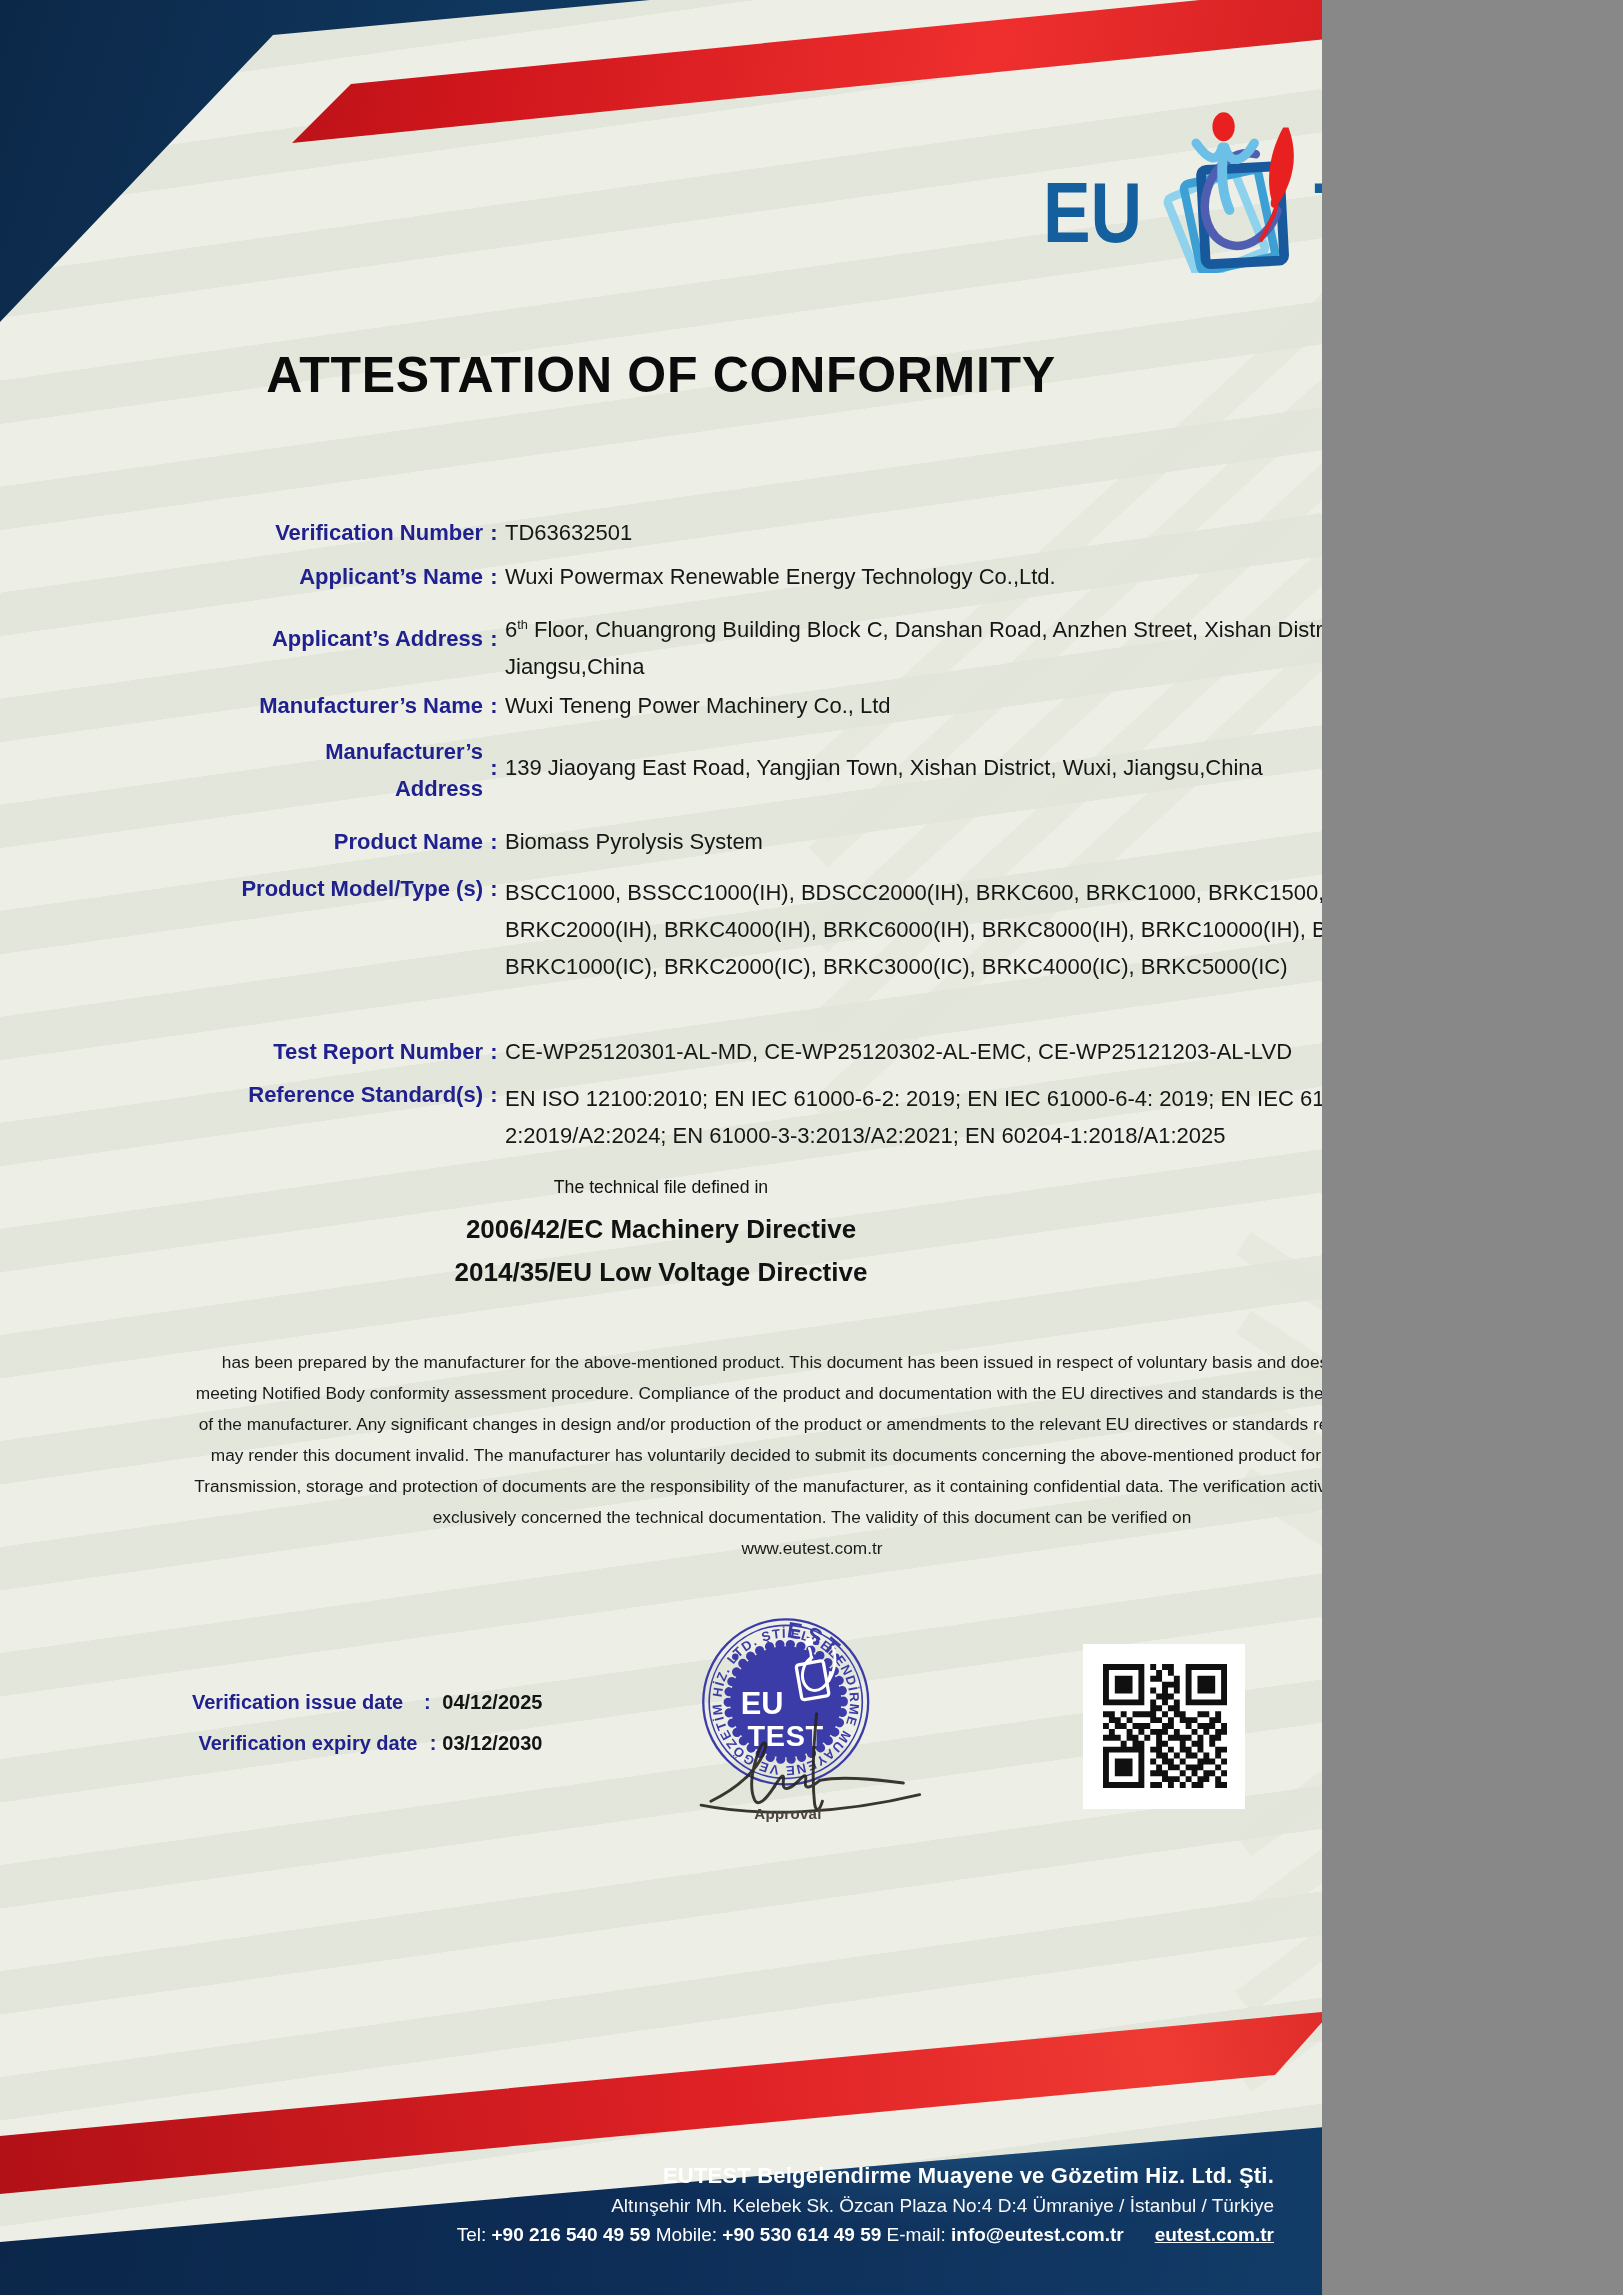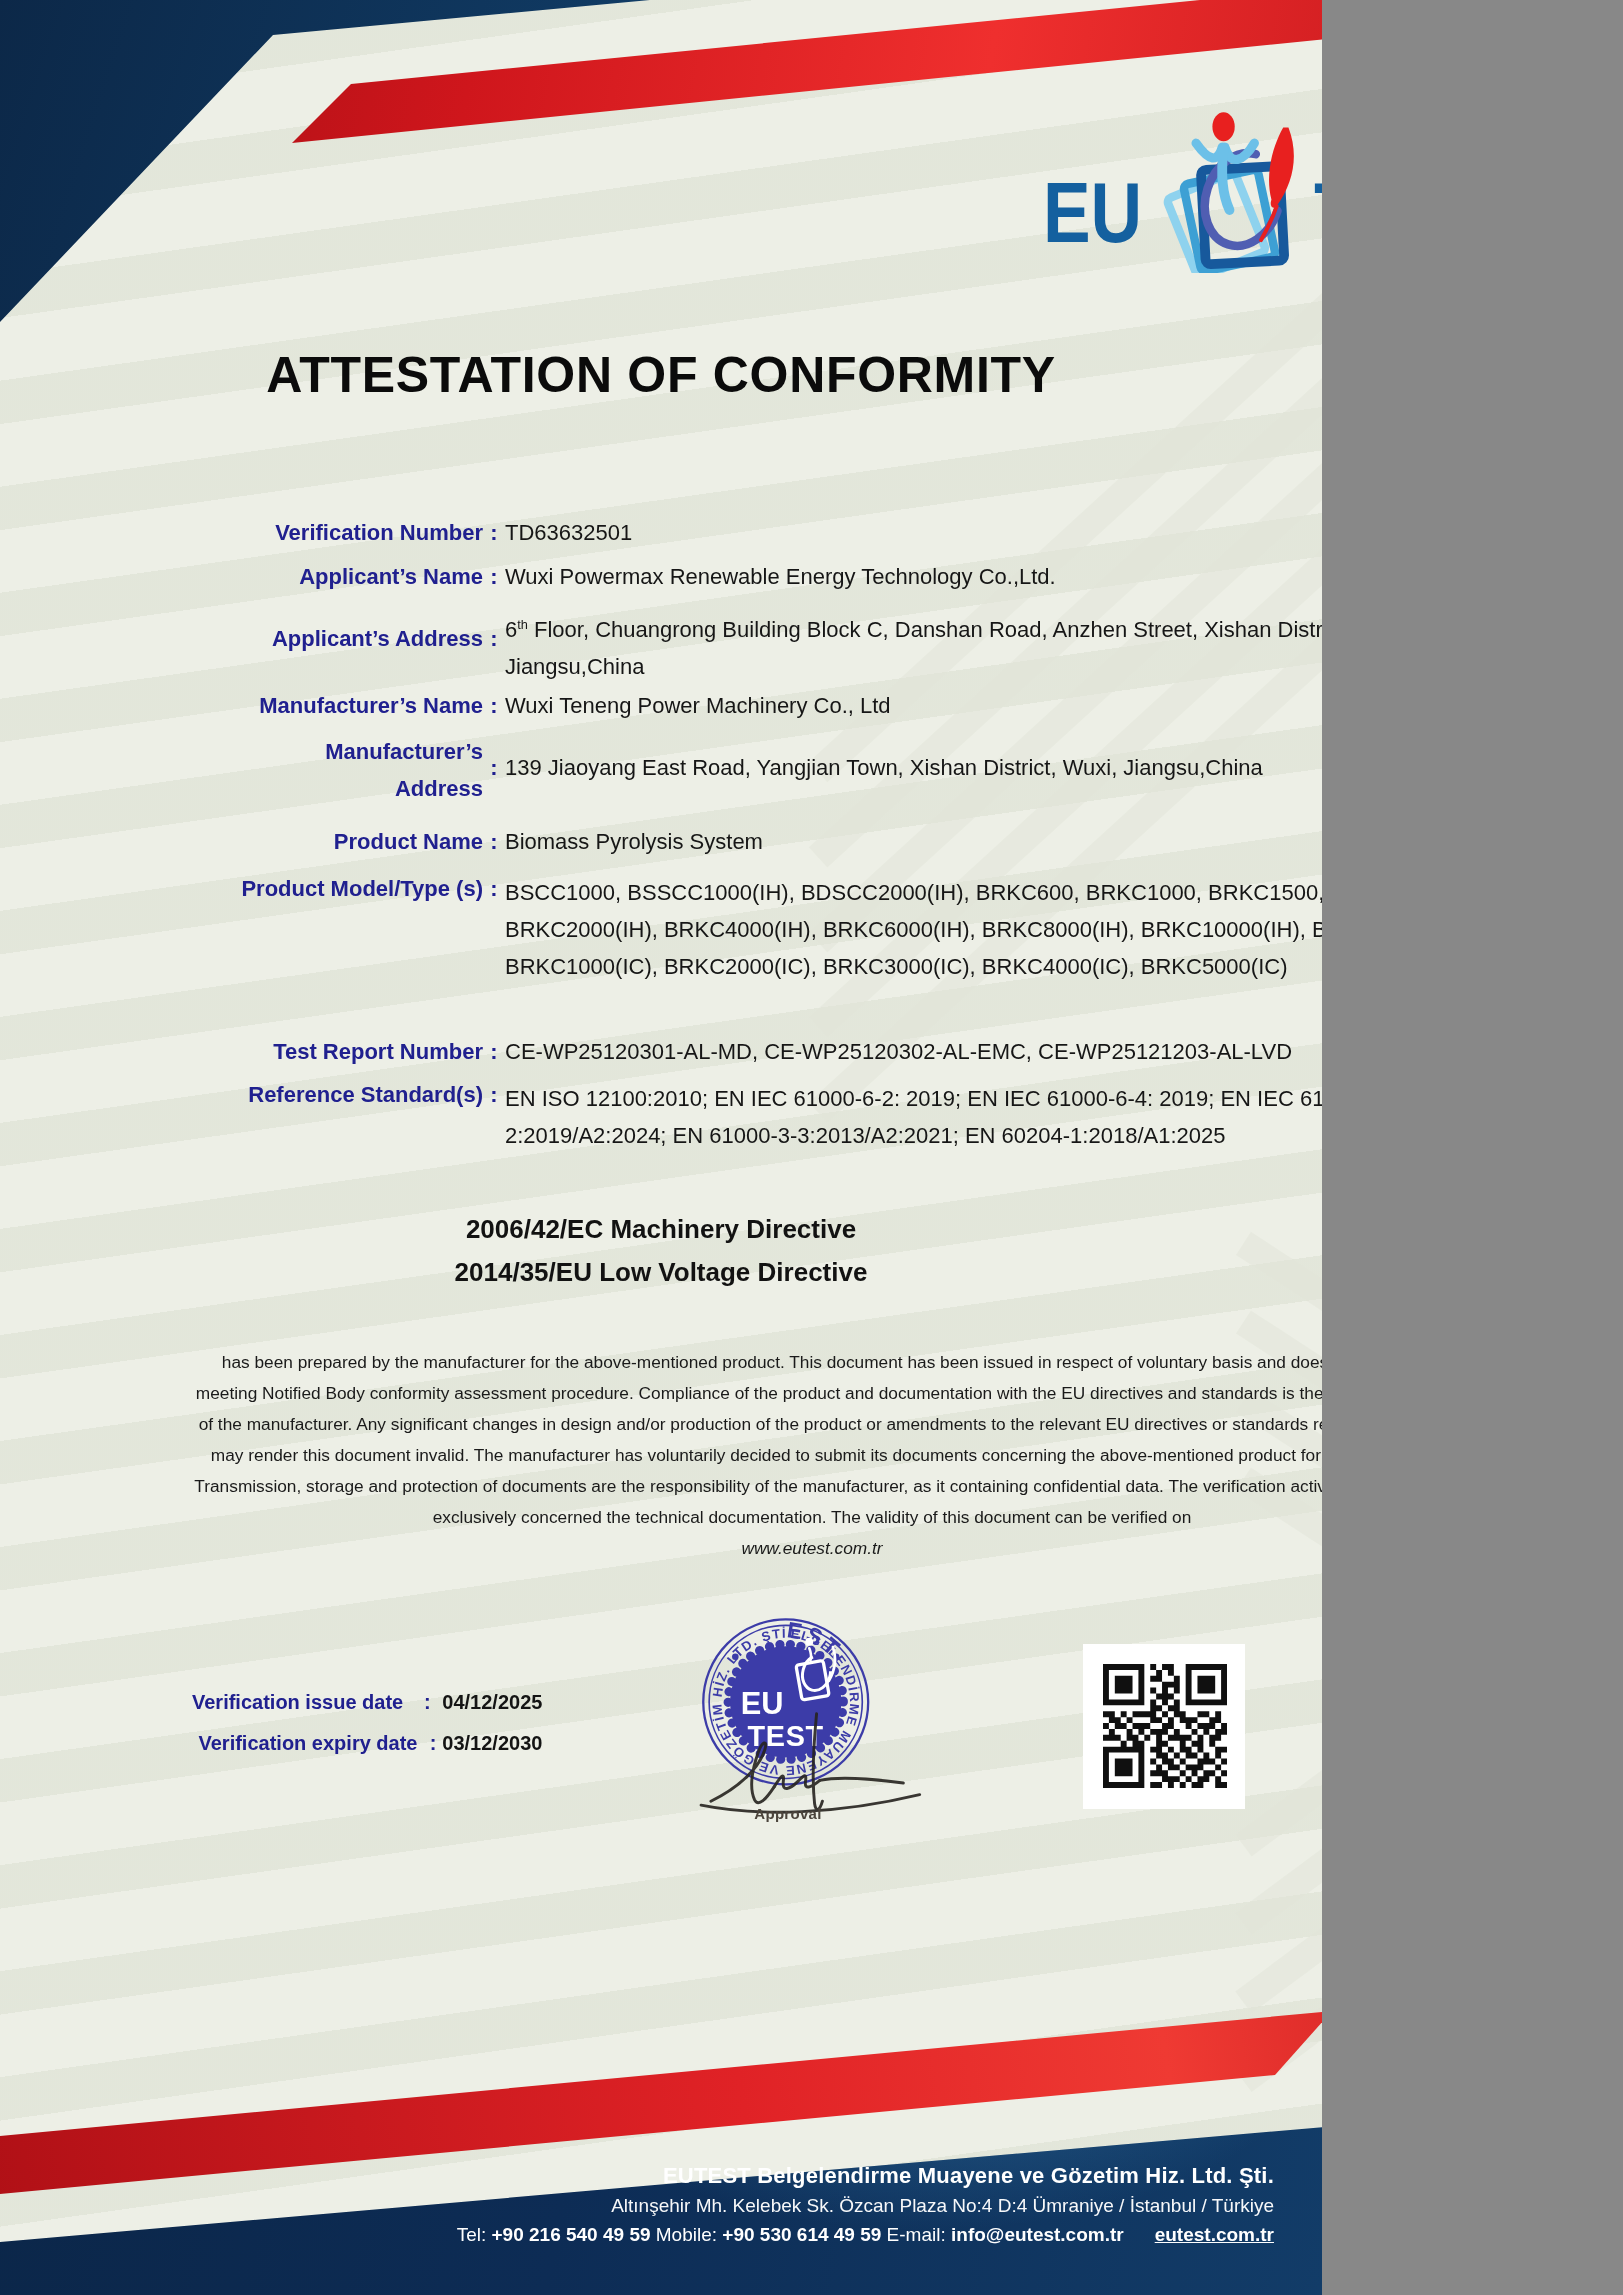--- a/index.html
+++ b/index.html
@@ -60,21 +60,21 @@
   
   .centerline{position:absolute;left:0;width:100%;text-align:center;color:#121212;}
   .tf-intro{top:1177px;font-size:17.7px;}
   .dir{font-size:26px;font-weight:700;}
   .dir1{top:1214px;} .dir2{top:1257px;} .dir3{top:1301px;}
   
   .disclaimer{
     position:absolute;left:190px;top:1347px;width:1244px;text-align:center;
     font-size:17.3px;line-height:31px;color:#1a1a1a;
   }
-  .website{display:block;font-style:italic;}
+  .website{display:block;}
   
   .dateline{position:absolute;left:192px;font-size:20px;font-weight:700;display:flex;}
   .dlabel{color:#20208f;width:232px;flex:none;}
   .dcolon{color:#20208f;width:18.3px;flex:none;}
   .dvalue{color:#141414;}
   .d1{top:1691px;} .d2{top:1732px;text-align:center;}
   
   .seal{position:absolute;left:681px;top:1597px;}
   .signature{position:absolute;left:681px;top:1689px;pointer-events:none;}
   .approval{position:absolute;left:739px;top:1805px;width:98px;text-align:center;
@@ -182,20 +182,21 @@
     <span class="fcolon">:</span>
     <span class="fvalue">CE-WP25120301-AL-MD, CE-WP25120302-AL-EMC, CE-WP25121203-AL-LVD</span>
   </div>
 
   <div class="row lh57" style="top:1080px">
     <span class="flabel">Reference Standard(s)</span>
     <span class="fcolon">:</span>
     <span class="fvalue">EN ISO 12100:2010; EN IEC 61000-6-2: 2019; EN IEC 61000-6-4: 2019; EN IEC 61000-3-2:2019/A2:2024; EN 61000-3-3:2013/A2:2021; EN 60204-1:2018/A1:2025</span>
   </div>
 
+  <div class="centerline tf-intro">The technical file defined in</div>
   <div class="centerline dir dir1">2006/42/EC Machinery Directive</div>
   <div class="centerline dir dir2">2014/35/EU Low Voltage Directive</div>
 
   <div class="disclaimer">
     <span>has been prepared by the manufacturer for the above-mentioned product. This document has been issued in respect of voluntary basis and does not imply meeting Notified Body conformity assessment procedure. Compliance of the product and documentation with the EU directives and standards is the responsibility of the manufacturer. Any significant changes in design and/or production of the product or amendments to the relevant EU directives or standards referred above may render this document invalid. The manufacturer has voluntarily decided to submit its documents concerning the above-mentioned product for verification. Transmission, storage and protection of documents are the responsibility of the manufacturer, as it containing confidential data. The verification activity carried out exclusively concerned the technical documentation. The validity of this document can be verified on</span>
     <span class="website">www.eutest.com.tr</span>
   </div>
 
   <div class="dateline d1">
     <span class="dlabel">Verification issue date</span>

